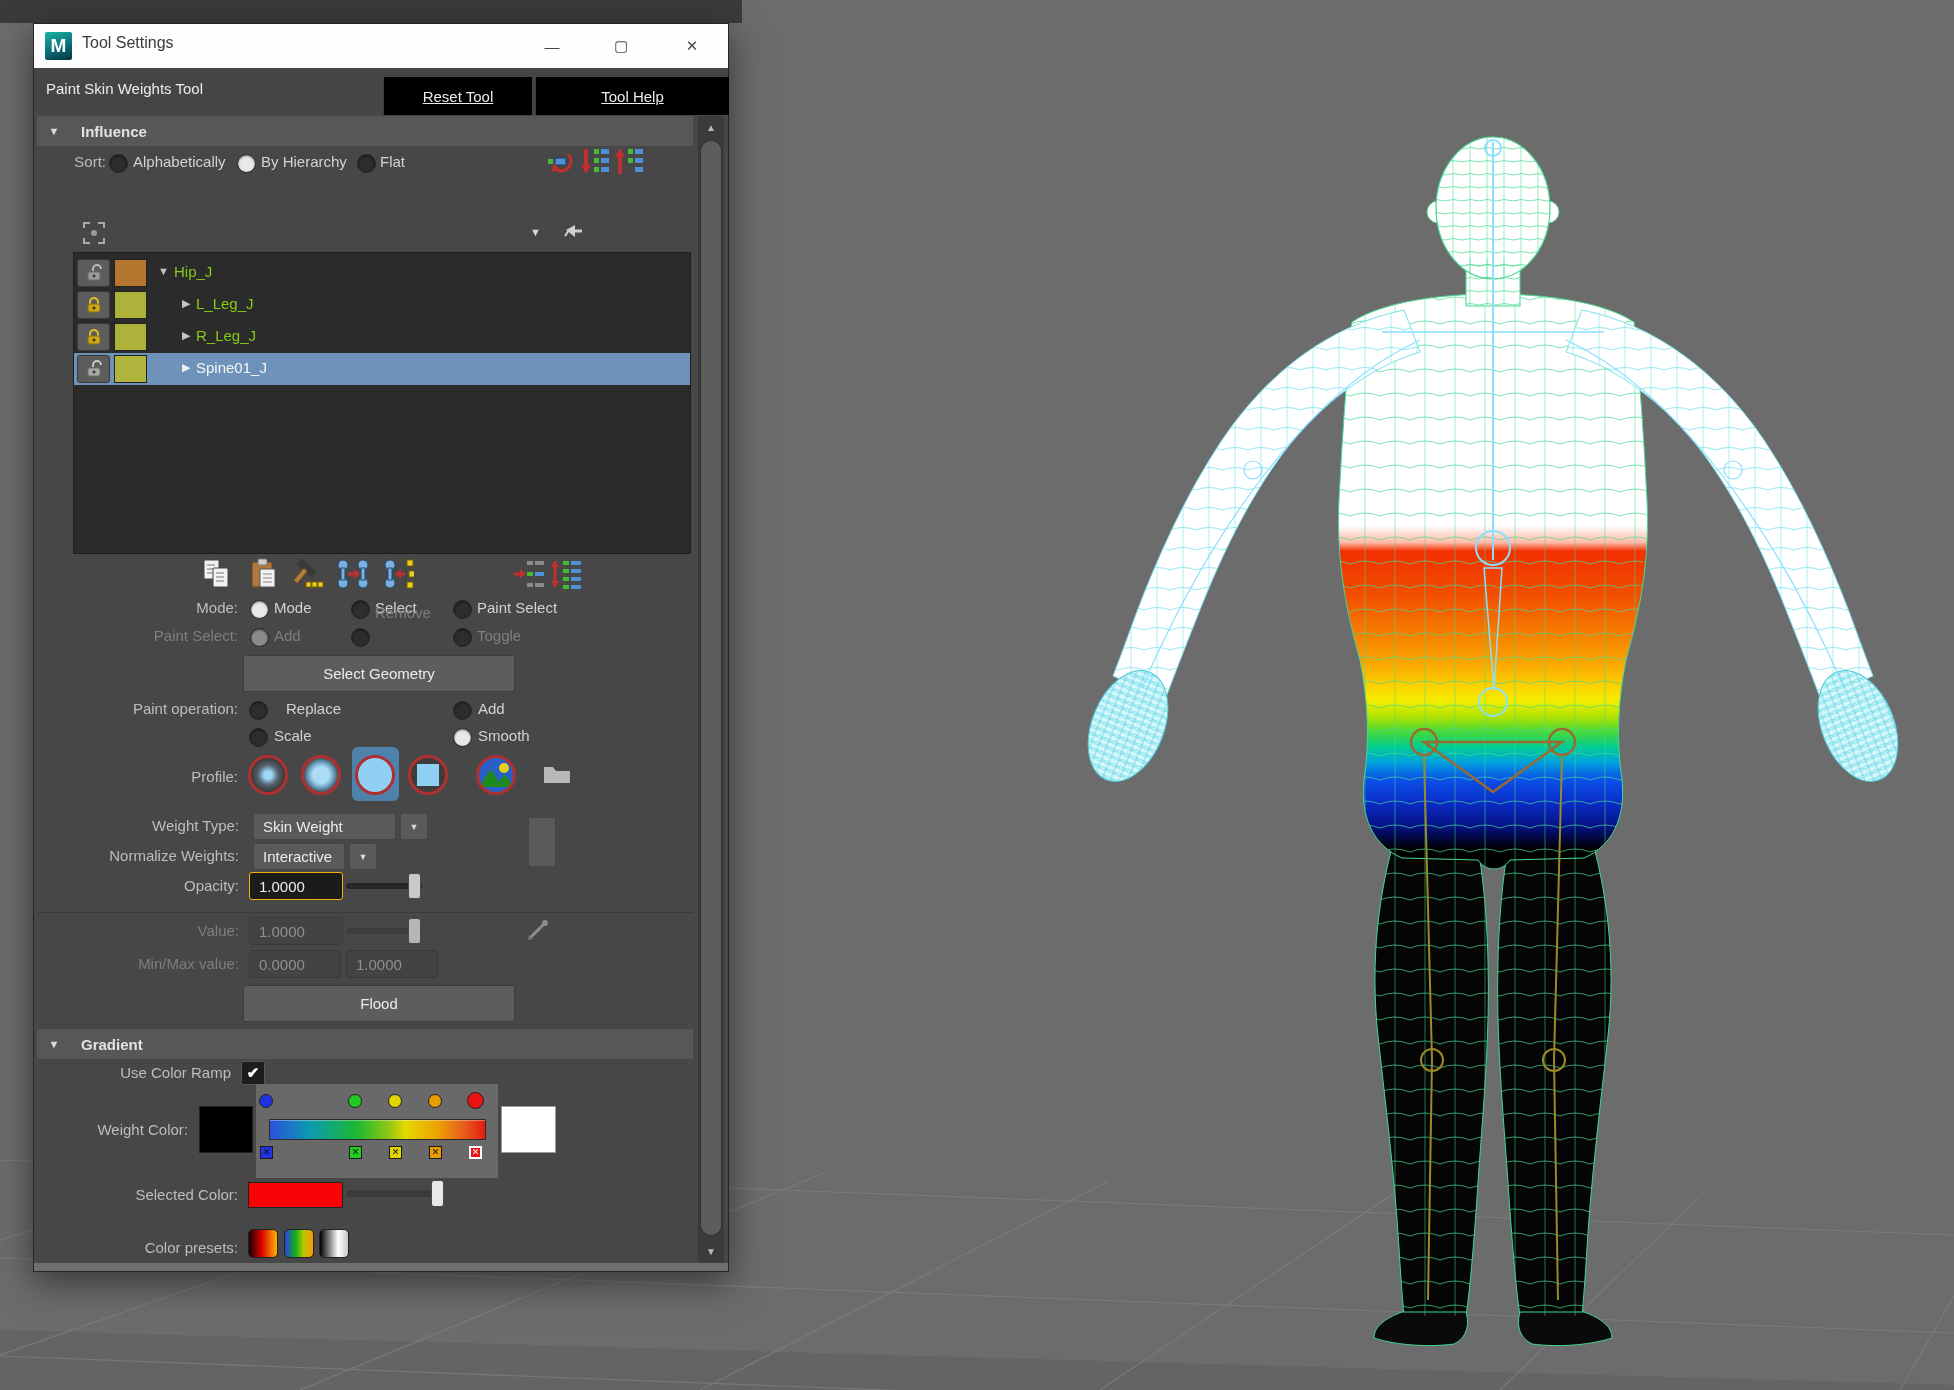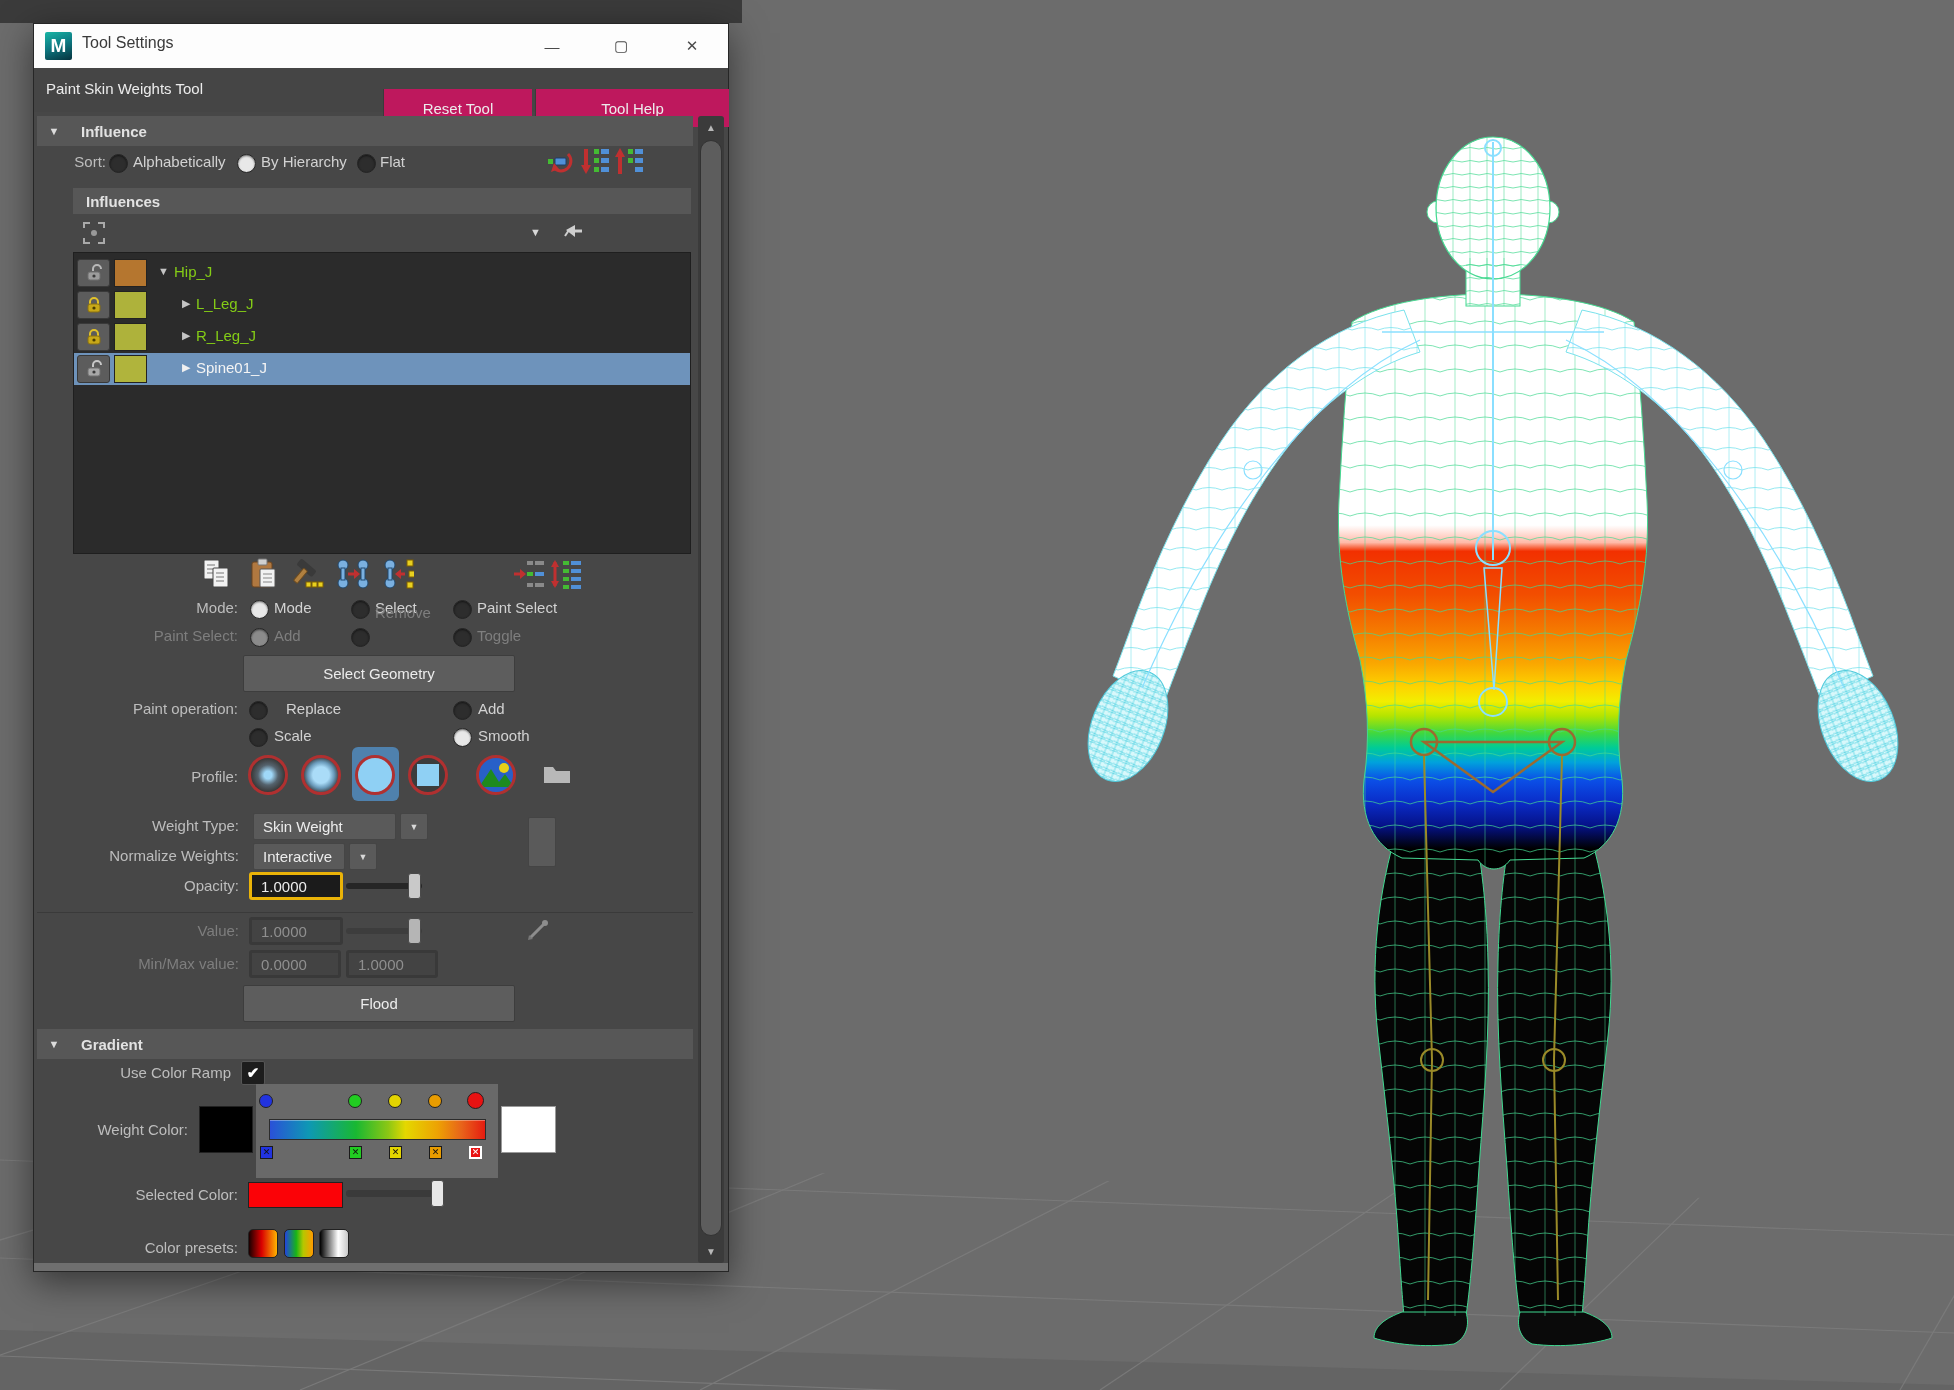--- a/index.html
+++ b/index.html
@@ -14,41 +14,41 @@
     box-shadow:0 10px 34px rgba(0,0,0,.5);}
   .titlebar{position:absolute;left:0;top:0;width:694px;height:44px;background:#fdfdfd;}
   .maya-icon{position:absolute;left:11px;top:8px;width:27px;height:28px;border-radius:2px;
     background:linear-gradient(160deg,#19b5a5 0%,#0d7c84 45%,#06323e 100%);
     color:#fff;font-weight:bold;font-size:19px;display:flex;align-items:center;justify-content:center;}
   .title-text{position:absolute;left:48px;top:10px;font-size:16px;color:#3a3a3a;}
   .winbtn{position:absolute;top:0;width:48px;height:44px;display:flex;align-items:center;
     justify-content:center;color:#4a4a4a;font-size:15px;}
   .toolbar{position:absolute;left:0;top:44px;width:694px;height:44px;background:#454545;text-align:right;}
   .toolname{position:absolute;left:12px;top:12px;font-size:15px;color:#ececec;}
-  .tbtn{position:absolute;top:21px;height:38px;background:#be185d;border-left:1px solid #3a3a3a;
-    color:#ececec;font-size:15px;display:flex;align-items:center;justify-content:center;}
+  .tbtn{position:absolute;top:9px;height:38px;background:#000000;border-left:1px solid #3a3a3a;
+    color:#ececec;font-size:15px;display:flex;align-items:center;justify-content:center;text-decoration:underline;}
   
   .sechdr{position:absolute;left:3px;width:656px;height:30px;background:#575757;
     display:flex;align-items:center;}
   .sechdr .tri{width:34px;text-align:center;color:#dcdcdc;font-size:11px;}
   .sechdr .txt{font-size:15px;font-weight:bold;color:#e2e2e2;margin-left:10px;}
   .subhdr{position:absolute;left:39px;width:618px;height:26px;background:#575757;
     display:flex;align-items:center;}
   .subhdr .txt{font-size:15px;font-weight:bold;color:#e2e2e2;margin-left:13px;}
   .lbl{position:absolute;font-size:15px;color:#bdbdbd;text-align:right;white-space:nowrap;}
   .lbl.dis{color:#7e7e7e;}
   .rlab{position:absolute;font-size:15px;color:#d2d2d2;white-space:nowrap;}
   .rlab.dis{color:#7e7e7e;}
   .radio{position:absolute;width:17px;height:17px;border-radius:50%;background:#2d2d2d;
     border:1px solid #242424;box-shadow:inset 0 1px 2px rgba(0,0,0,.55);}
   .radio.sel{background:#e8e8e8;}
   .radio.dissel{background:#8b8b8b;}
   .btn{position:absolute;background:#5d5d5d;border:1px solid #3d3d3d;border-radius:2px;
     color:#ececec;font-size:15px;display:flex;align-items:center;justify-content:center;}
-  .field{position:absolute;background:#1b1b1b;border:3px solid #eab308;border-radius:3px;
+  .field{position:absolute;background:#1b1b1b;border:1px solid #eab308;border-radius:3px;
     color:#ececec;font-size:15px;display:flex;align-items:center;padding-left:9px;box-sizing:border-box;}
   .field.dis{background:#434343;border-color:#393939;color:#8f8f8f;}
   .track{position:absolute;background:#262626;border-radius:3px;}
   .track.dis{background:#3d3d3d;}
   .handle{position:absolute;background:#c9c9c9;border:1px solid #4a4a4a;border-radius:3px;box-sizing:border-box;}
   .dd{position:absolute;background:#5a5a5a;border:1px solid #454545;border-radius:2px;color:#ececec;
     font-size:15px;display:flex;align-items:center;padding-left:9px;box-sizing:border-box;}
   .ddbtn{position:absolute;background:#5a5a5a;border:1px solid #454545;border-radius:2px;
     display:flex;align-items:center;justify-content:center;color:#d8d8d8;font-size:9px;box-sizing:border-box;}
   
@@ -273,23 +273,20 @@
           <g>
             <rect x="14" y="3" width="5" height="5" fill="#44bb33"></rect>
             <rect x="21" y="3" width="8" height="5" fill="#5090d8"></rect>
             <rect x="14" y="12" width="5" height="5" fill="#44bb33"></rect>
             <rect x="21" y="12" width="8" height="5" fill="#5090d8"></rect>
             <rect x="21" y="21" width="8" height="5" fill="#5090d8"></rect>
           </g>
         </svg>
     </div>
 
-    <div class="subhdr" style="top:164px;">
-      <span class="txt">Influences</span>
-    </div>
 
     <div class="abs" style="left:48px;top:196px;">
       <svg width="24" height="26">
           <g stroke="#aaa" stroke-width="2" fill="none">
             <path d="M2,8 V3 H8"></path>
             <path d="M16,3 H22 V8"></path>
             <path d="M22,18 V23 H16"></path>
             <path d="M8,23 H2 V18"></path>
           </g>
           <circle cx="12" cy="13" r="3" fill="#999"></circle>

